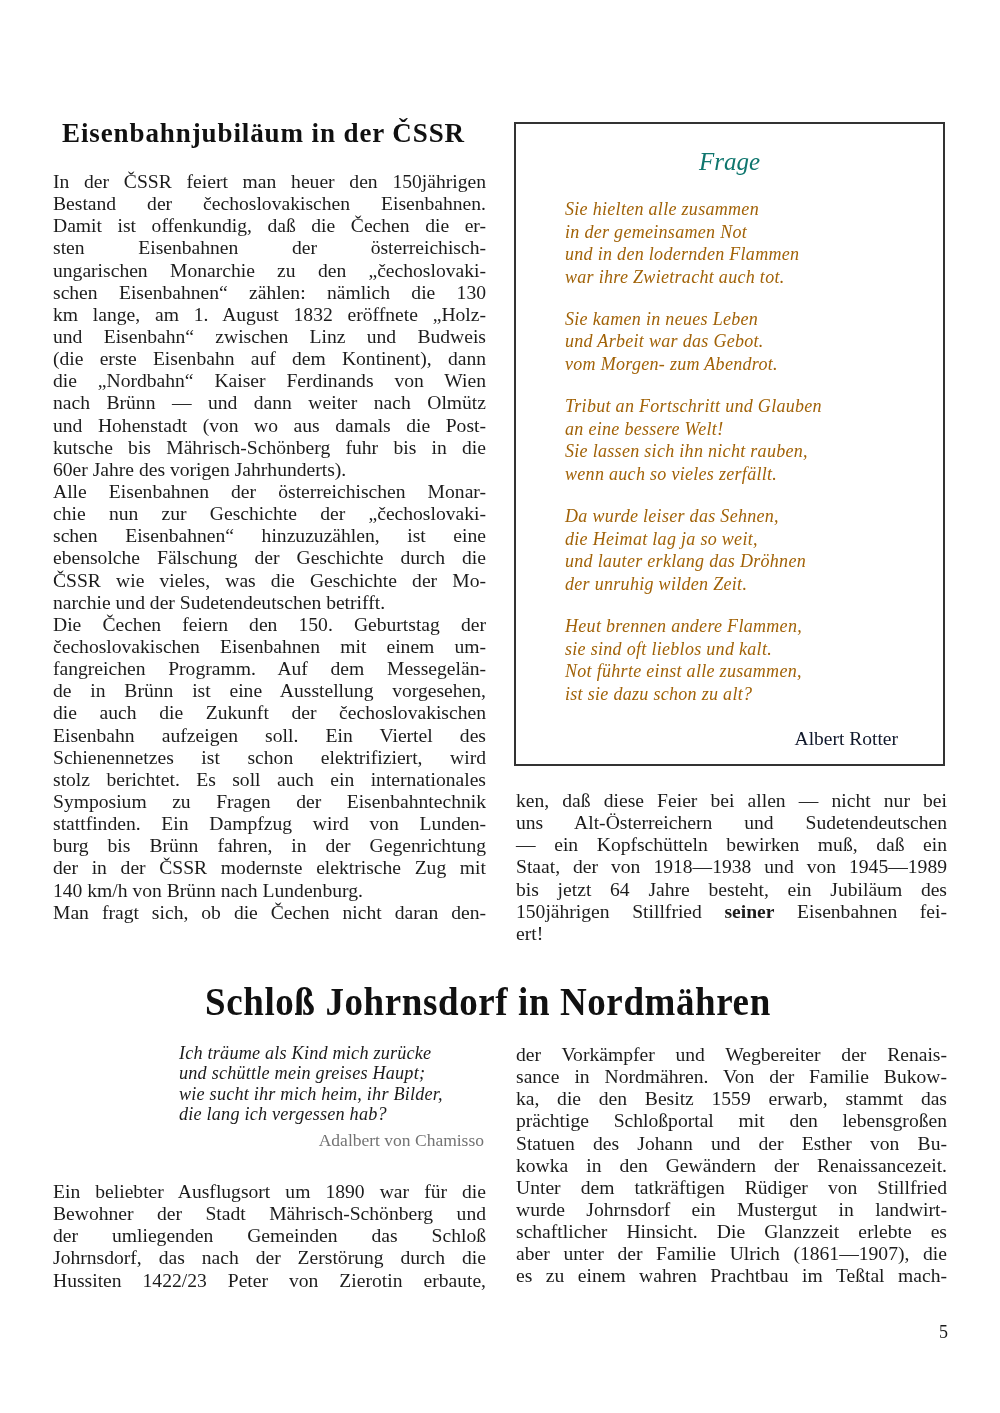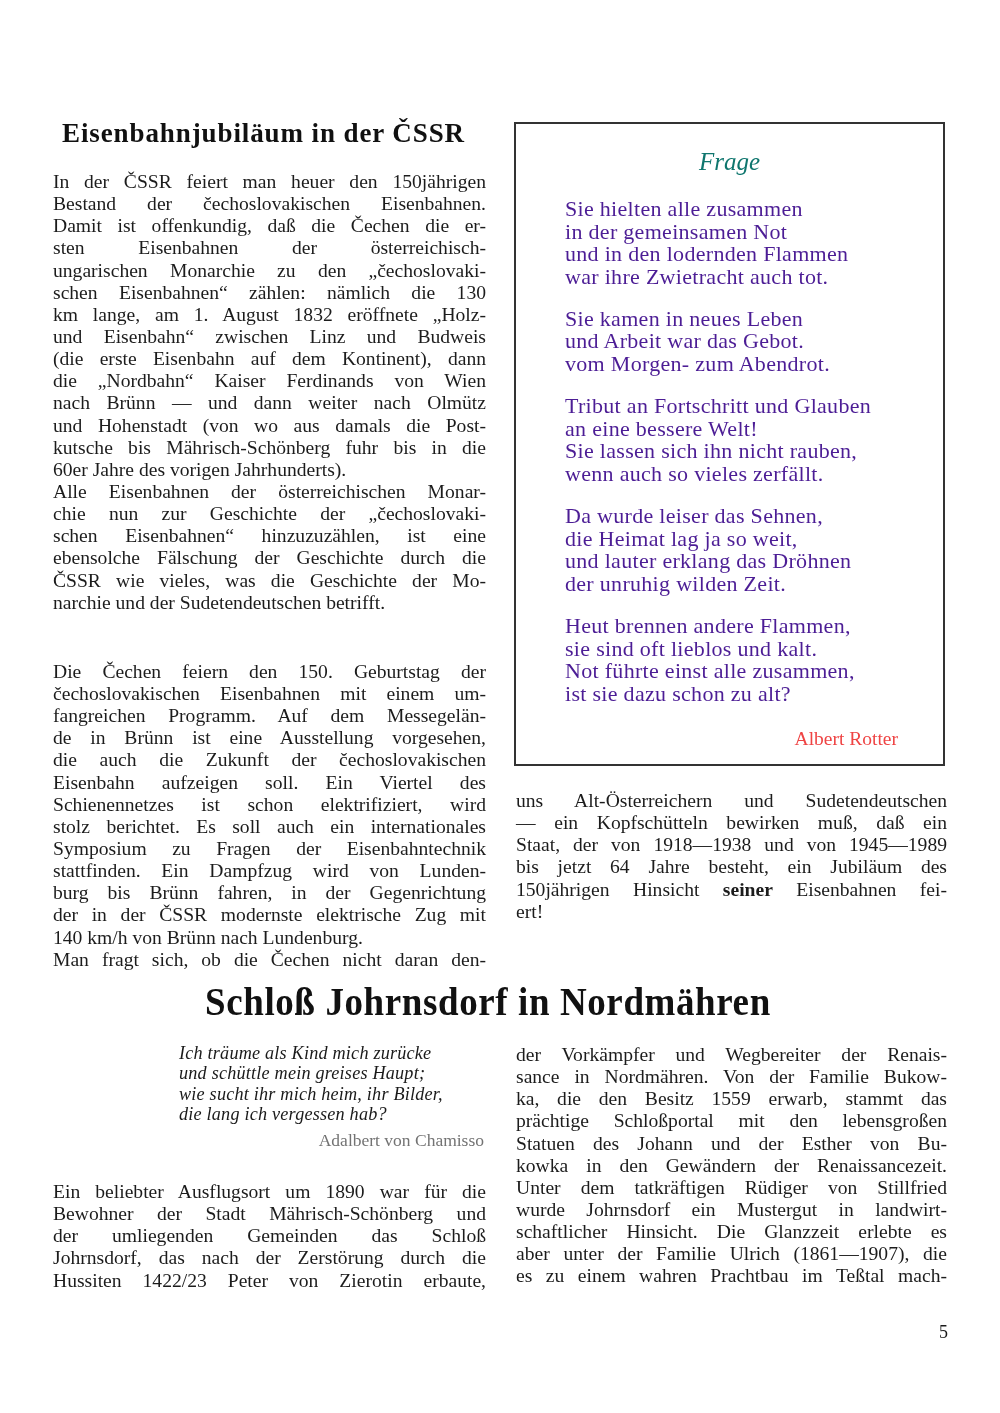--- a/index.html
+++ b/index.html
@@ -58,31 +58,32 @@
     }
     #poem-title {
       left: 0; right: 0; top: 24px;
       text-align: center;
       font-style: italic;
       font-size: 25px;
       color: #0f766e;
     }
     #poem-body {
       left: 49px; top: 74px;
-      font-size: 22px;
+      font-style: italic;
+      font-size: 18px;
       line-height: 22.6px;
-      color: #4c1d95;
+      color: #a16207;
       letter-spacing: 0.3px;
     }
     .stanza { margin-bottom: 19.5px; }
     .stanza .vline { display: block; white-space: nowrap; }
     #poem-author {
       right: 45px; bottom: 14px;
       font-size: 19.5px;
-      color: #ef4444;
+      color: #0f172a;
     }
 
     #right-col-1 {
       left: 516px; top: 790px;
       width: 431px;
     }
 
     
     #h2 {
       left: 205px; top: 978px;
@@ -147,21 +148,21 @@
   <span class="line" style="display: block; width: auto;">nach Brünn — und dann weiter nach Olmütz</span>
   <span class="line" style="display: block; width: auto;">und Hohenstadt (von wo aus damals die Post-</span>
   <span class="line" style="display: block; width: auto;">kutsche bis Mährisch-Schönberg fuhr bis in die</span>
   <span class="line last" style="display: block; width: auto;">60er Jahre des vorigen Jahrhunderts).</span>
   <span class="line" style="display: block; width: auto;">Alle Eisenbahnen der österreichischen Monar-</span>
   <span class="line" style="display: block; width: auto;">chie nun zur Geschichte der „čechoslovaki-</span>
   <span class="line" style="display: block; width: auto;">schen Eisenbahnen“ hinzuzuzählen, ist eine</span>
   <span class="line" style="display: block; width: auto;">ebensolche Fälschung der Geschichte durch die</span>
   <span class="line" style="display: block; width: auto;">ČSSR wie vieles, was die Geschichte der Mo-</span>
   <span class="line last" style="display: block; width: auto;">narchie und der Sudetendeutschen betrifft.</span>
-  <span class="line" style="display: block; width: auto; margin-top: 47px;">Die Čechen feiern den 150. Geburtstag der</span>
+  <span class="line" style="display: block; width: auto;">Die Čechen feiern den 150. Geburtstag der</span>
   <span class="line" style="display: block; width: auto;">čechoslovakischen Eisenbahnen mit einem um-</span>
   <span class="line" style="display: block; width: auto;">fangreichen Programm. Auf dem Messegelän-</span>
   <span class="line" style="display: block; width: auto;">de in Brünn ist eine Ausstellung vorgesehen,</span>
   <span class="line" style="display: block; width: auto;">die auch die Zukunft der čechoslovakischen</span>
   <span class="line" style="display: block; width: auto;">Eisenbahn aufzeigen soll. Ein Viertel des</span>
   <span class="line" style="display: block; width: auto;">Schienennetzes ist schon elektrifiziert, wird</span>
   <span class="line" style="display: block; width: auto;">stolz berichtet. Es soll auch ein internationales</span>
   <span class="line" style="display: block; width: auto;">Symposium zu Fragen der Eisenbahntechnik</span>
   <span class="line" style="display: block; width: auto;">stattfinden. Ein Dampfzug wird von Lunden-</span>
   <span class="line" style="display: block; width: auto;">burg bis Brünn fahren, in der Gegenrichtung</span>
@@ -200,25 +201,26 @@
       <span class="vline">Heut brennen andere Flammen,</span>
       <span class="vline">sie sind oft lieblos und kalt.</span>
       <span class="vline">Not führte einst alle zusammen,</span>
       <span class="vline">ist sie dazu schon zu alt?</span>
     </div>
   </div>
   <div id="poem-author" class="abs">Albert Rotter</div>
 </div>
 
 <div id="right-col-1" class="abs col-text">
+  <span class="line" style="display: block; width: auto;">ken, daß diese Feier bei allen — nicht nur bei</span>
   <span class="line" style="display: block; width: auto;">uns Alt-Österreichern und Sudetendeutschen</span>
   <span class="line" style="display: block; width: auto;">— ein Kopfschütteln bewirken muß, daß ein</span>
   <span class="line" style="display: block; width: auto;">Staat, der von 1918—1938 und von 1945—1989</span>
   <span class="line" style="display: block; width: auto;">bis jetzt 64 Jahre besteht, ein Jubiläum des</span>
-  <span class="line" style="display: block; width: auto;"><span>150jährigen Hinsicht </span><b class="em">seiner</b><span> Eisenbahnen fei-</span></span>
+  <span class="line" style="display: block; width: auto;"><span>150jährigen Stillfried </span><b class="em">seiner</b><span> Eisenbahnen fei-</span></span>
   <span class="line last" style="display: block; width: auto;">ert!</span>
 </div>
 
 <h2 id="h2" class="abs" style="margin:0">Schloß Johrnsdorf in Nordmähren</h2>
 
 <div id="motto" class="abs">
   <span class="vline">Ich träume als Kind mich zurücke</span>
   <span class="vline">und schüttle mein greises Haupt;</span>
   <span class="vline">wie sucht ihr mich heim, ihr Bilder,</span>
   <span class="vline">die lang ich vergessen hab?</span>

